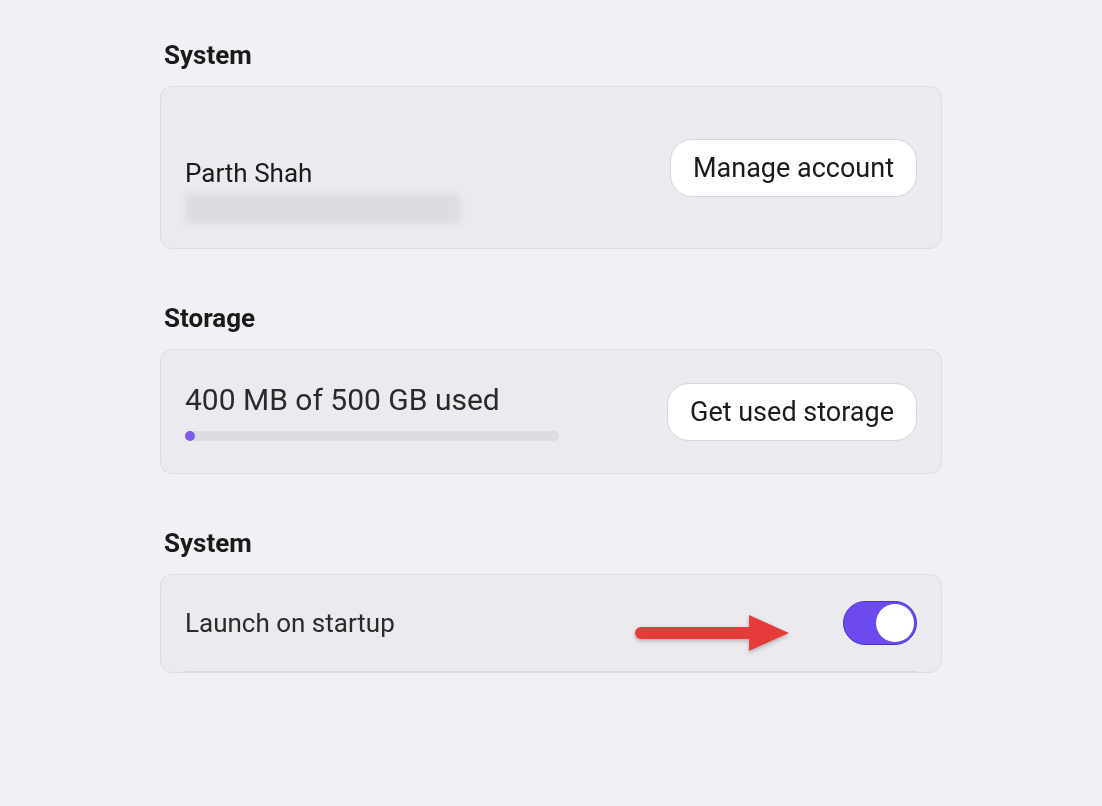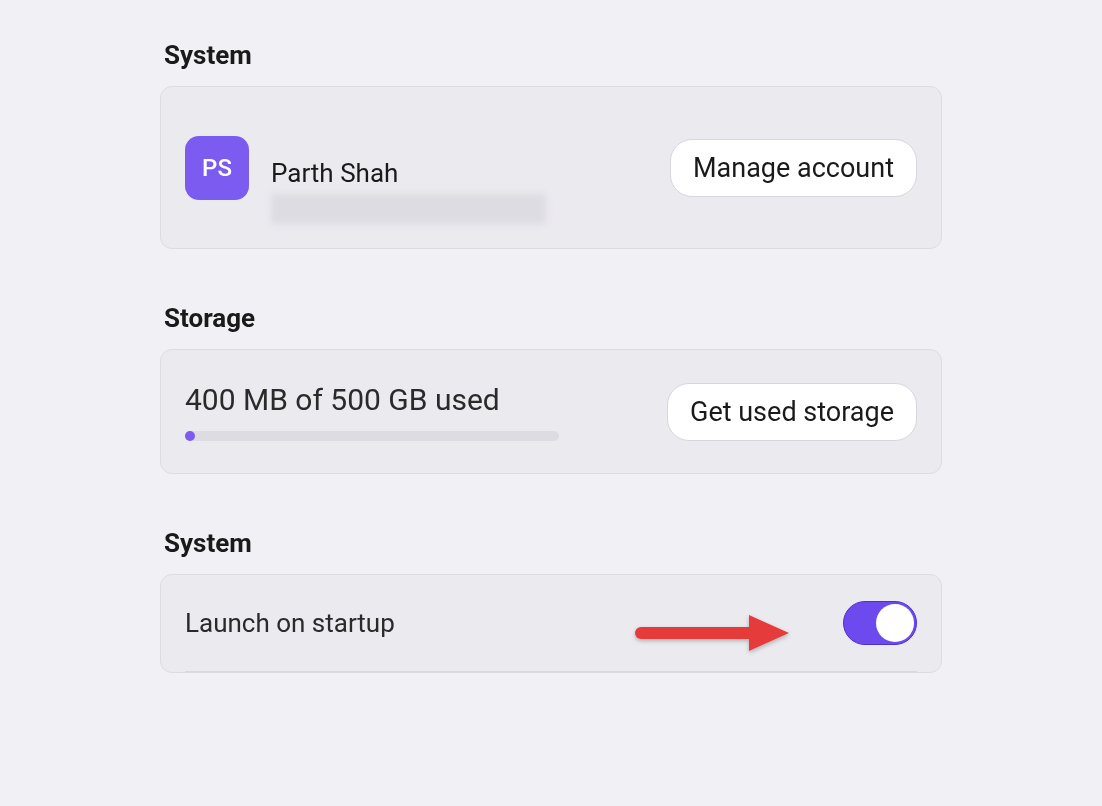--- a/index.html
+++ b/index.html
@@ -165,23 +165,20 @@
       position: absolute;
       pointer-events: none;
     }
   </style>
 </head>
 <body>
 
 <h2 class="section-title">System</h2>
 <div class="card">
   <div class="account-row">
-    <div class="avatar">
-      <span>PS</span>
-    </div>
     <div class="account-info">
       <div class="account-name">Parth Shah</div>
       <div class="account-email-redacted"></div>
     </div>
     <button class="btn">Manage account</button>
   </div>
 </div>
 
 <h2 class="section-title">Storage</h2>
 <div class="card">

